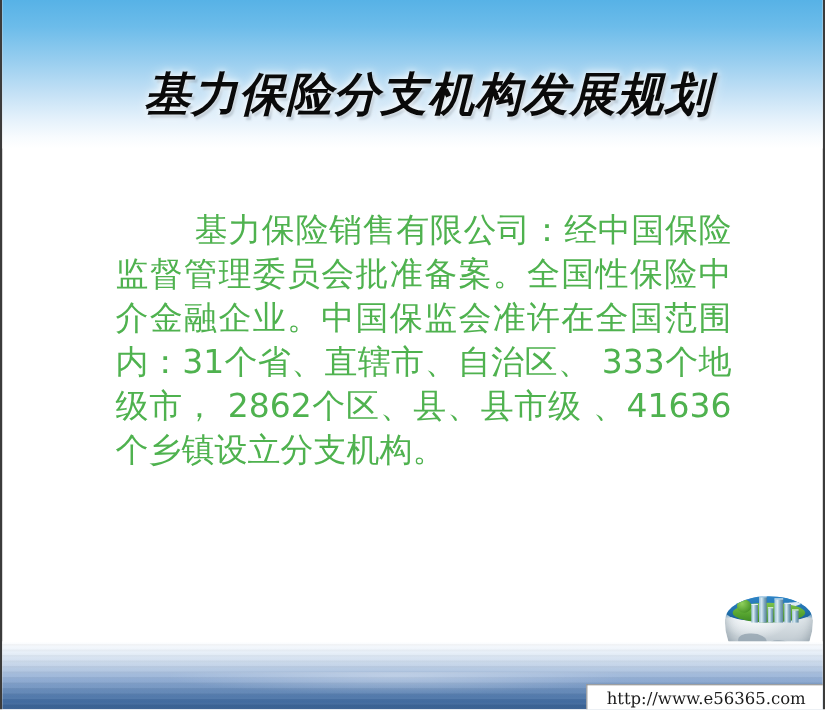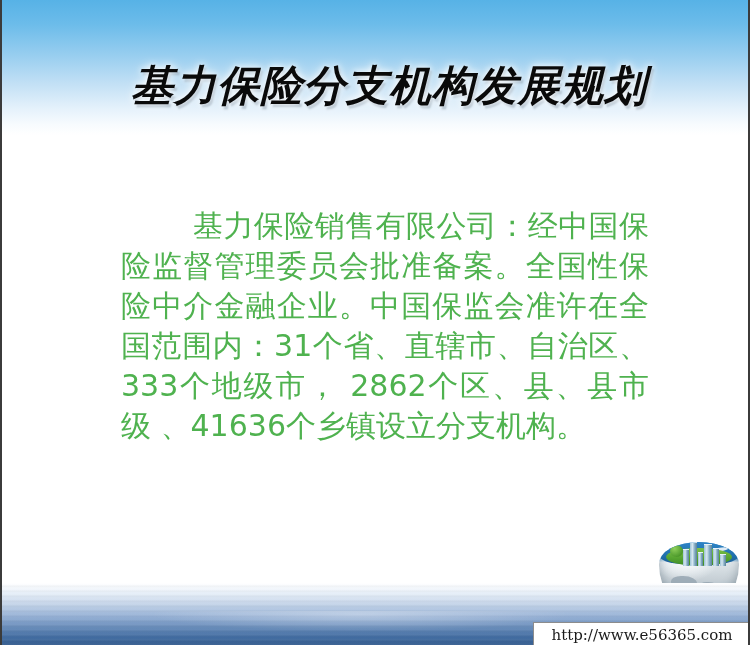--- a/index.html
+++ b/index.html
@@ -91,21 +91,21 @@
 
   
   .body-block {
     position: absolute;
     left: 103px;
     top: 190px;
     width: 560px;
   }
 
   .body-text {
-    margin: 16px;
+    margin: 0;
     color: #4fb24f;
     font-family: "DejaVu Sans", "Liberation Sans", sans-serif;
     font-size: 30px;
     line-height: 40px;
     text-indent: 72px;
     text-align: justify;
     text-justify: inter-character;
     word-break: break-all;
     letter-spacing: 0px;
   }

